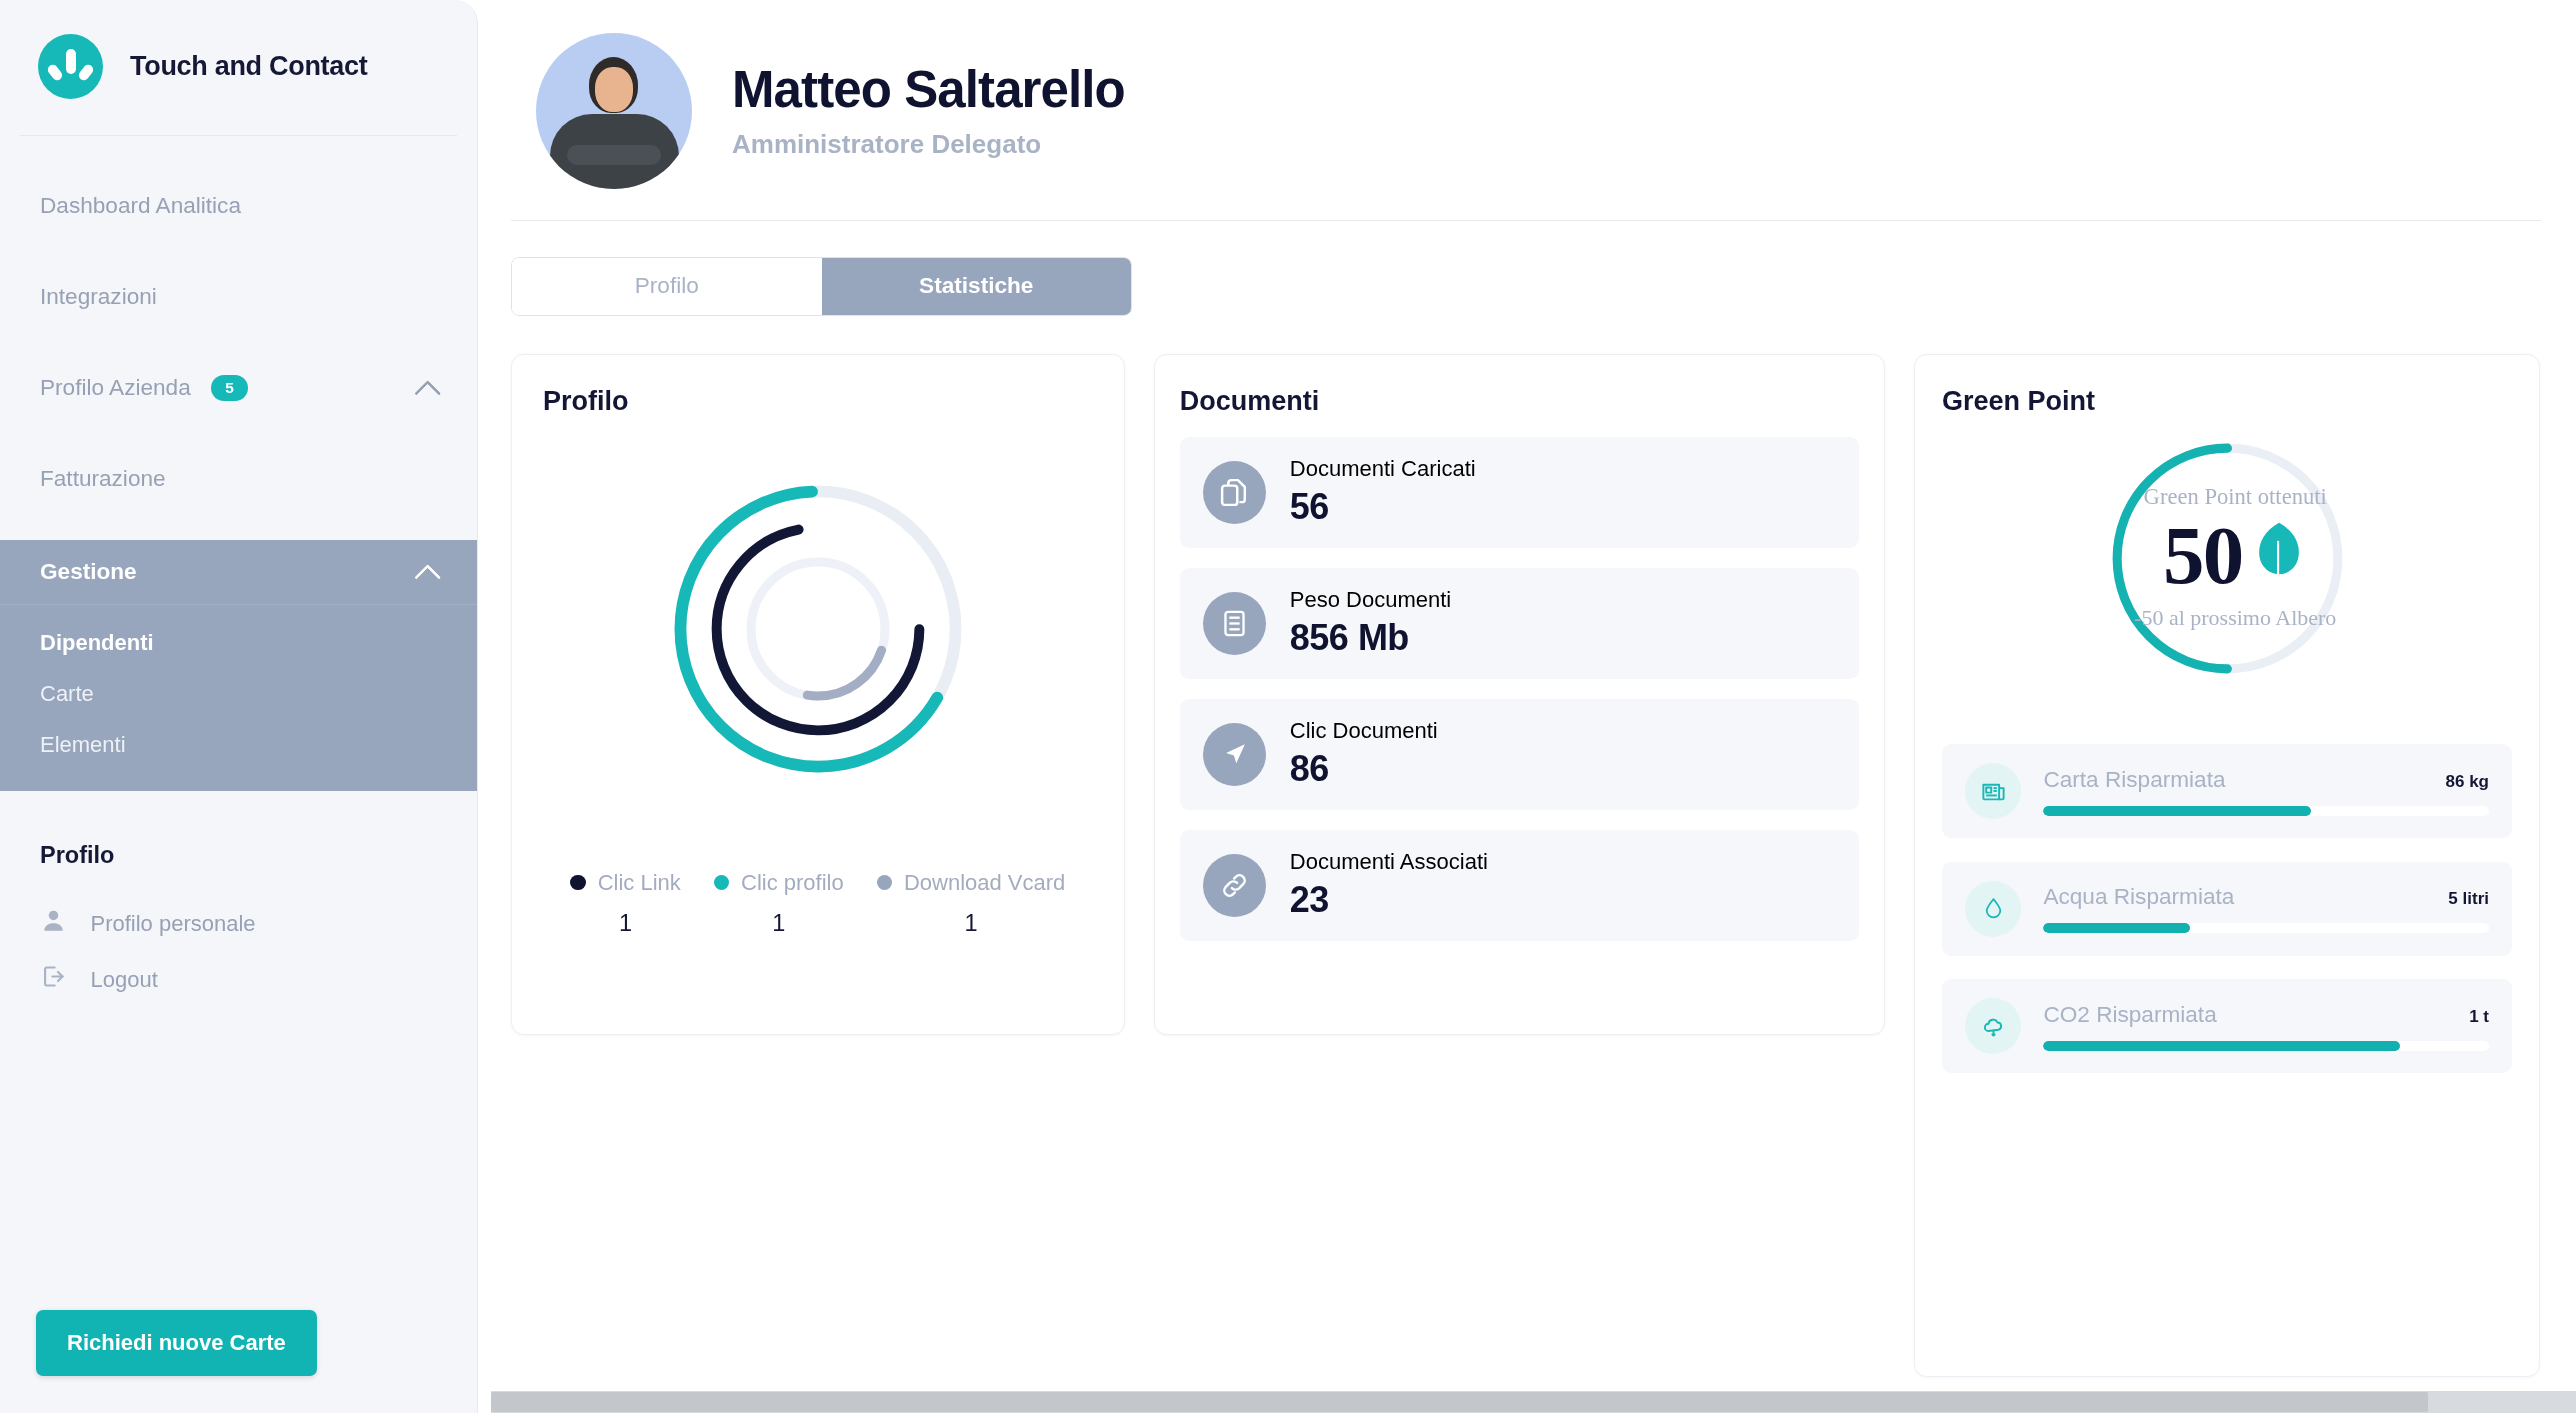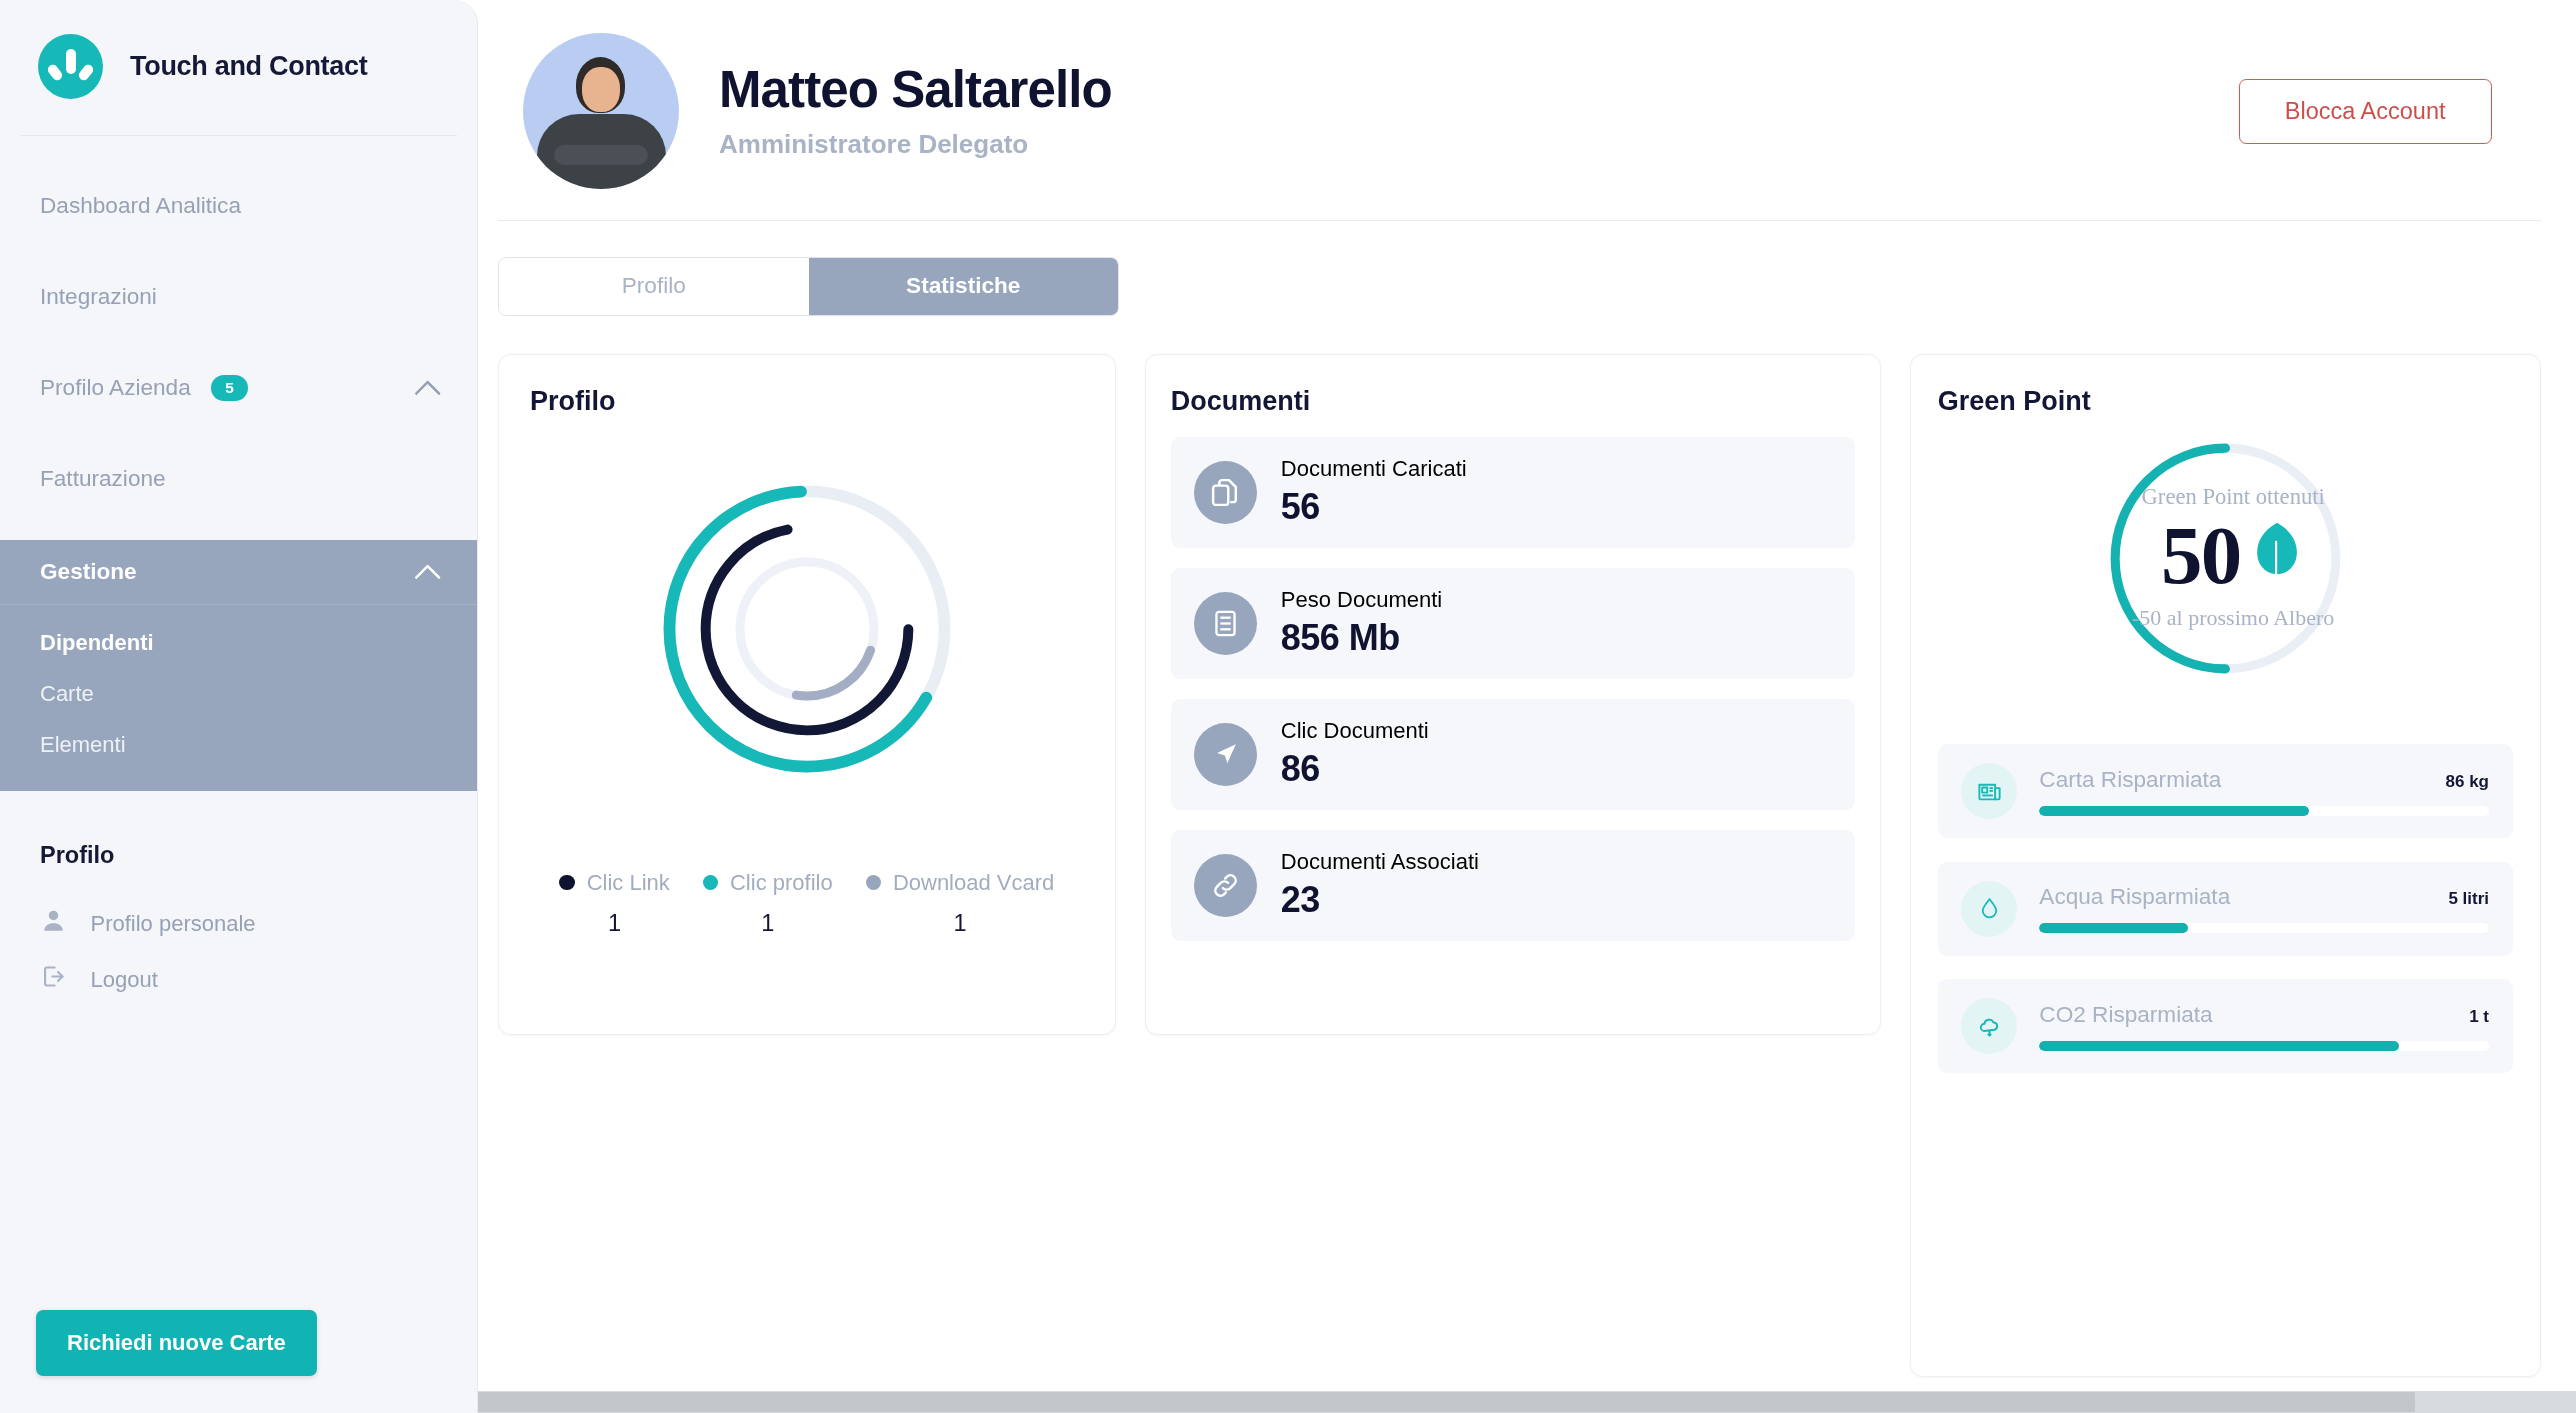--- a/index.html
+++ b/index.html
@@ -2,21 +2,21 @@
 <html style="font-size:14.5px"><head>
 <meta charset="utf-8">
 <style>
   * { box-sizing: border-box; margin: 0; padding: 0; }
   html, body {
     width: 2576px; height: 1414px;
     background: #ffffff;
     font-family: "Liberation Sans", sans-serif;
     overflow: hidden;
   }
-  #app { position: relative; width: 2576px; height: 1414px; display: flex; }
+  #app { position: relative; width: 2576px; height: 1414px; display: flex; gap: 13px; }
 
   
   .sidebar {
     width: 478px; height: 1414px;
     background: #f4f6f9;
     border-right: 0.9px solid #e6e9ef;
     border-radius: 0 23.5px 0 0;
     position: relative;
     flex: 0 0 478px;
   }
@@ -269,21 +269,20 @@
       <div class="avatar">
         <span class="head"></span>
           <span class="face"></span>
           <span class="body"></span>
           <span class="arm"></span>
       </div>
       <div class="namewrap">
         <div class="name">Matteo Saltarello</div>
         <div class="role">Amministratore Delegato</div>
       </div>
-      <button class="blocca">Blocca Account</button>
     </div>
 
     <div class="hr"></div>
 
     <div class="tabs">
       <div class="tab inactive">Profilo</div>
       <div class="tab active">Statistiche</div>
     </div>
 
     <div class="cards-row">

